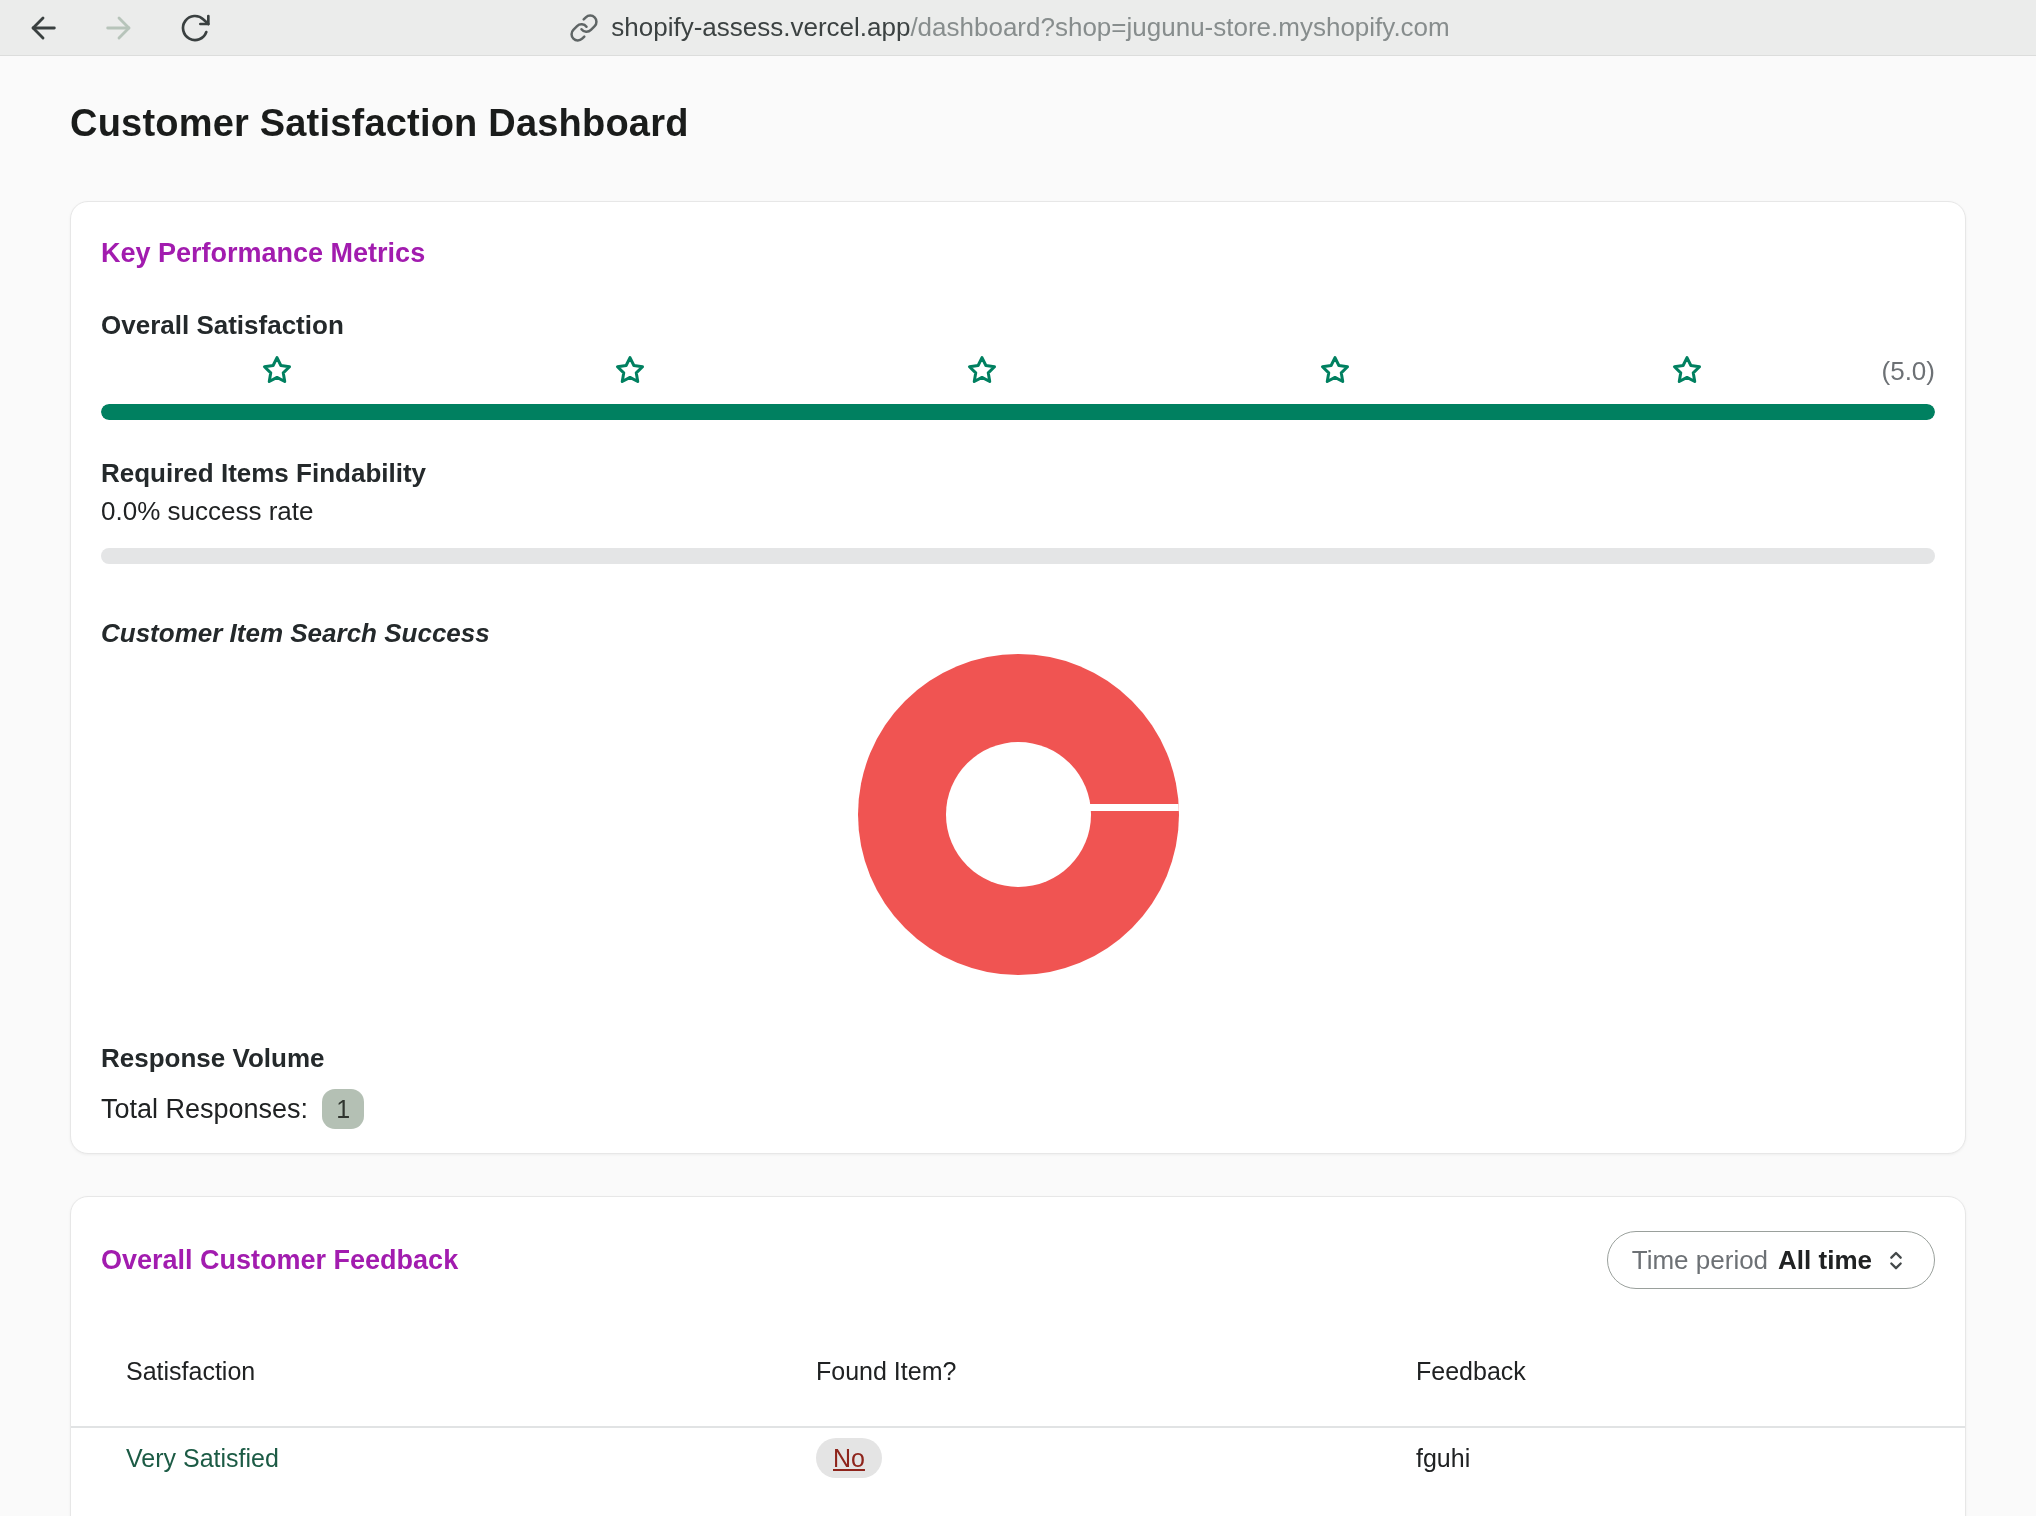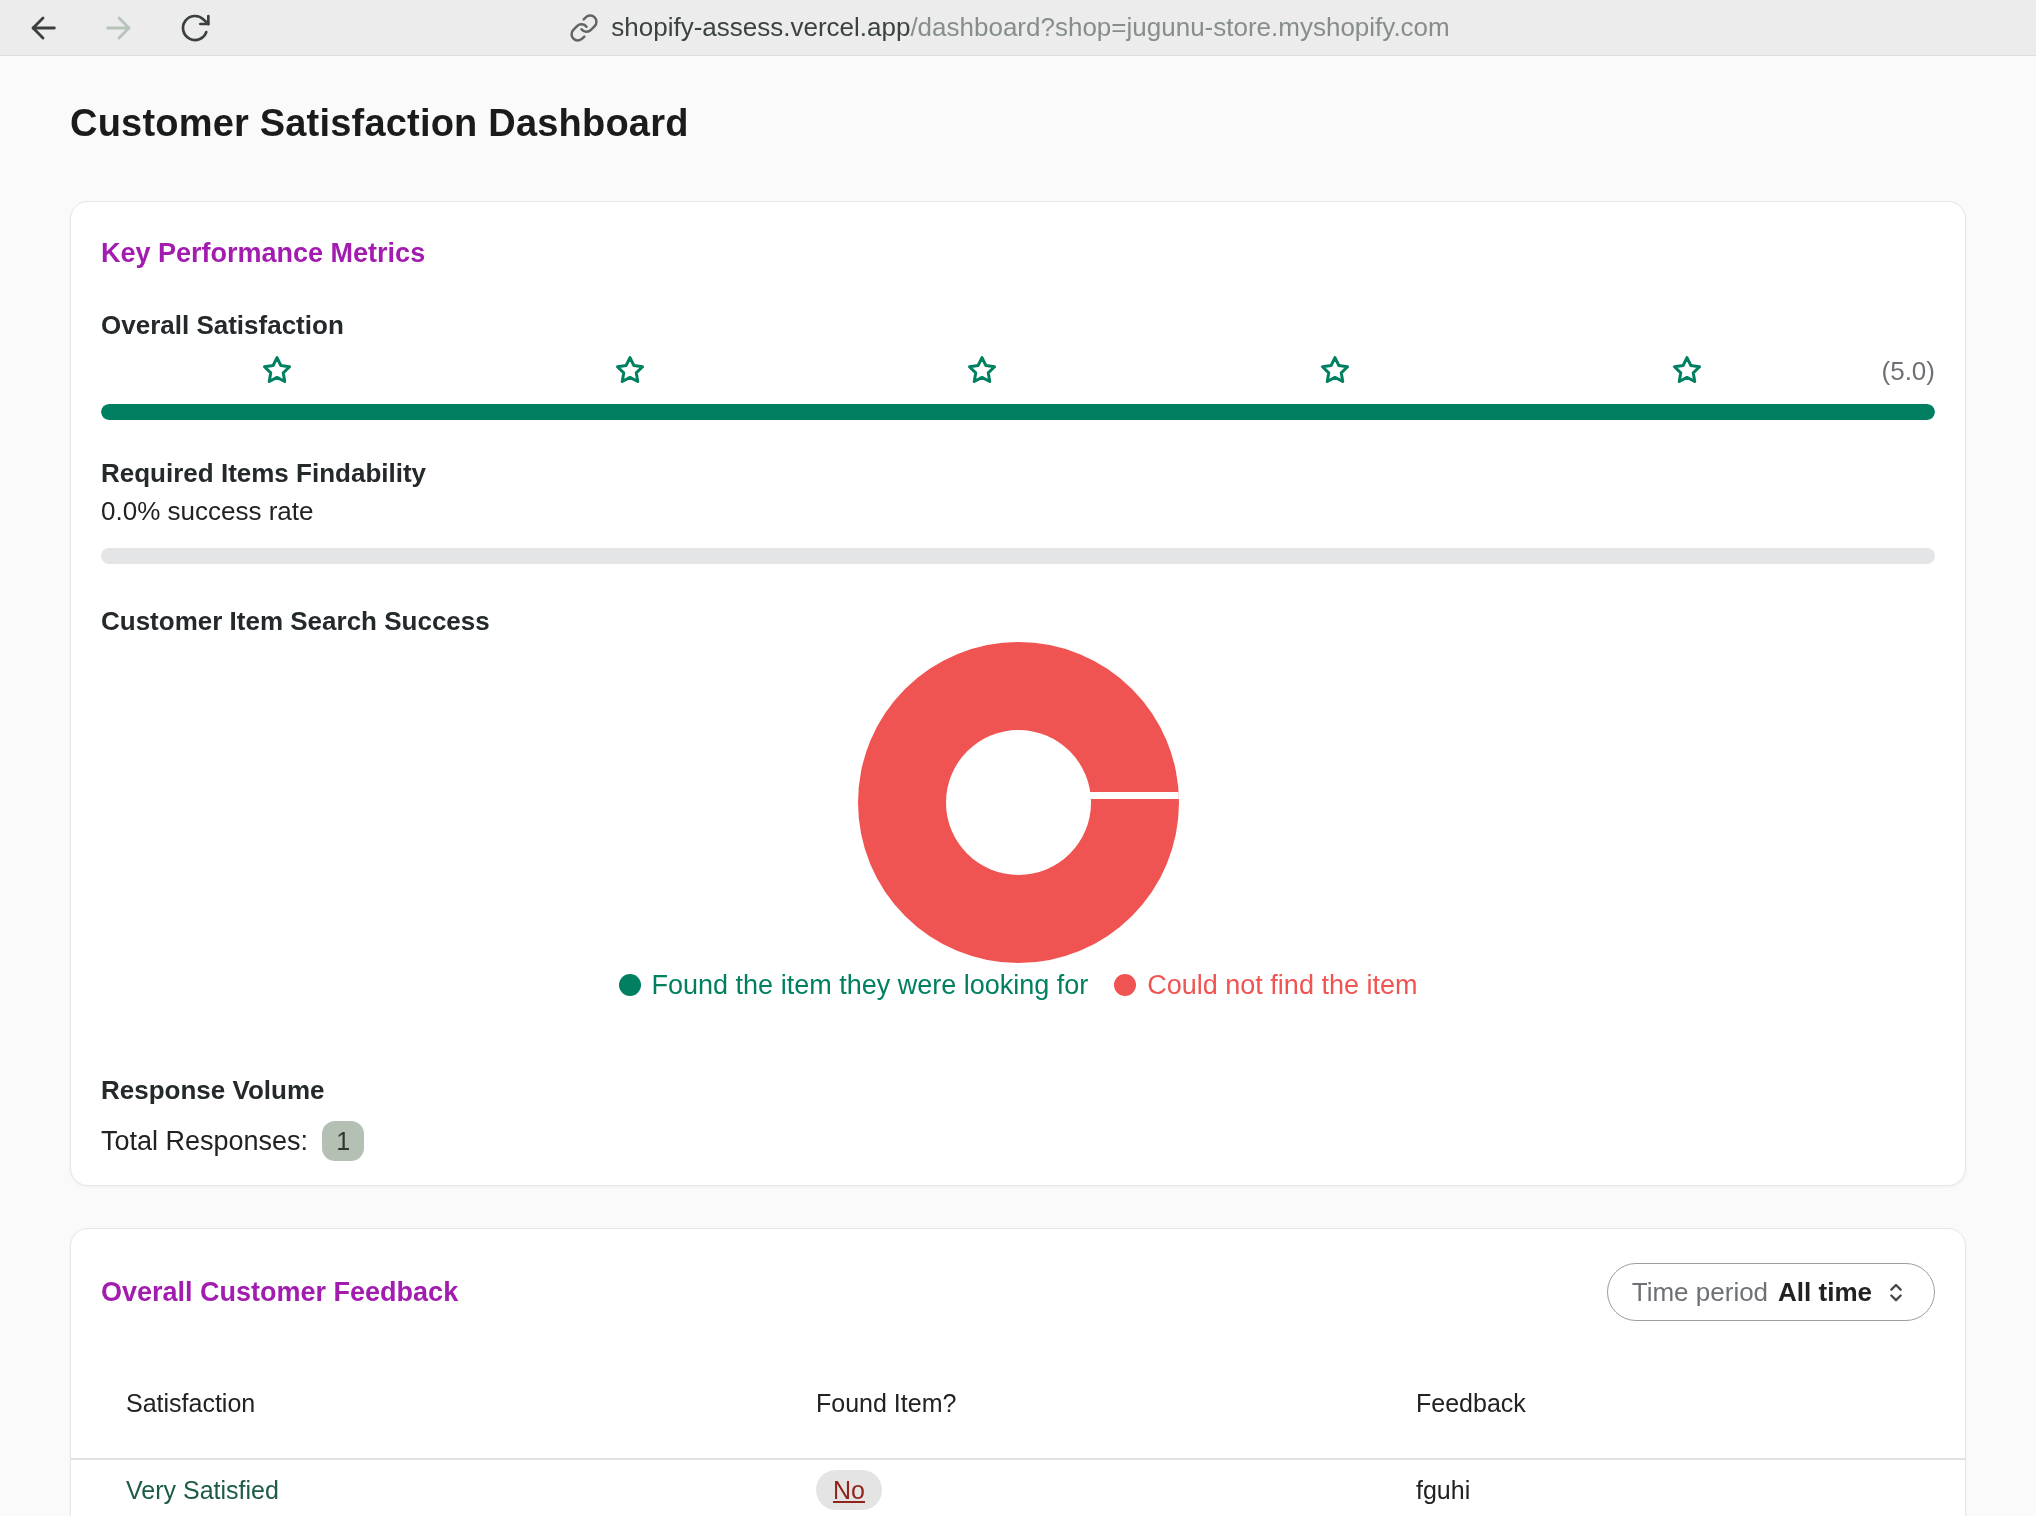--- a/index.html
+++ b/index.html
@@ -37,21 +37,21 @@
   .stars-row { display:flex; align-items:center; margin-top:6px; height:46px; }
   .stars-strip { flex:1; display:flex; justify-content:space-around; align-items:center; }
   .rating-value { font-size:26px; color:#6d7175; padding-left:18px; }
   .progress-track { width:100%; height:16px; border-radius:999px; background:#e4e5e6; margin-top:10px; overflow:hidden; }
   .progress-fill { height:100%; border-radius:999px; }
   
   .find-label { margin-top:36px; }
   .find-value { font-size:26px; color:#202223; margin-top:4px; line-height:34px; }
   .track-find { margin-top:20px; }
   
-  .chart-label { margin-top:40px; }
+  .chart-label { margin-top:52px;font-style:italic; }
   .donut-wrap { display:flex; justify-content:center; margin-top:4px; }
   .donut { width:321px; height:321px; border-radius:50%; position:relative; overflow:hidden; }
   .donut::after { content:""; position:absolute; inset:88px; border-radius:50%; background:#ffffff; }
   .donut-gap { position:absolute; top:150px; left:228px; width:100px; height:7px; background:#ffffff; z-index:2; }
   .legend-row { display:flex; justify-content:center; align-items:center; gap:26px; height:44px; }
   .legend-item { display:flex; align-items:center; gap:11px; font-size:27px; }
   .legend-dot { width:22px; height:22px; border-radius:50%; flex:0 0 auto; }
   
   .volume-label { margin-top:66px; }
   .total-row { display:flex; align-items:center; gap:14px; margin-top:14px; }
@@ -154,30 +154,20 @@
     <div class="progress-track track-find">
       <div class="progress-fill" id="find-fill" style="width: 0%; background: transparent;"></div>
     </div>
 
     <div class="sub-label chart-label">Customer Item Search Success</div>
     <div class="donut-wrap">
       <div class="donut" id="donut" style="background: rgb(240, 84, 82);">
         <div class="donut-gap"></div>
       </div>
     </div>
-    <div class="legend-row" id="legend-row">
-        <div class="legend-item">
-          <span class="legend-dot" style="background: rgb(0, 128, 96);"></span>
-          <span style="color: rgb(0, 128, 96);">Found the item they were looking for</span>
-        </div>
-        <div class="legend-item">
-          <span class="legend-dot" style="background: rgb(240, 84, 82);"></span>
-          <span style="color: rgb(240, 84, 82);">Could not find the item</span>
-        </div>
-      </div>
 
     <div class="sub-label volume-label">Response Volume</div>
     <div class="total-row">
       <span class="total-label">Total Responses:</span>
       <span class="count-badge" id="count-badge" style="background: rgb(180, 192, 180);">1</span>
     </div>
   </section>
 
   <section class="card card-feedback">
     <div class="feedback-head">

